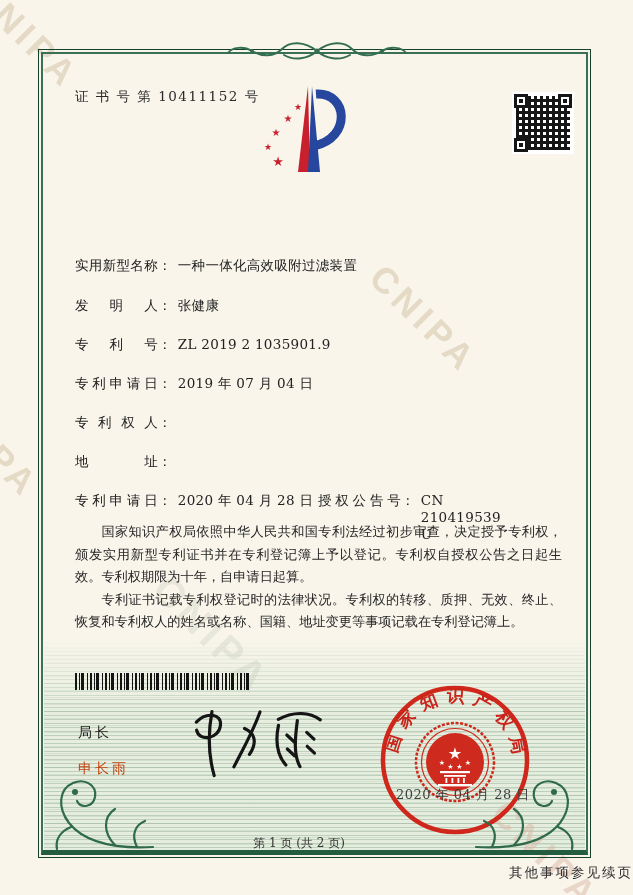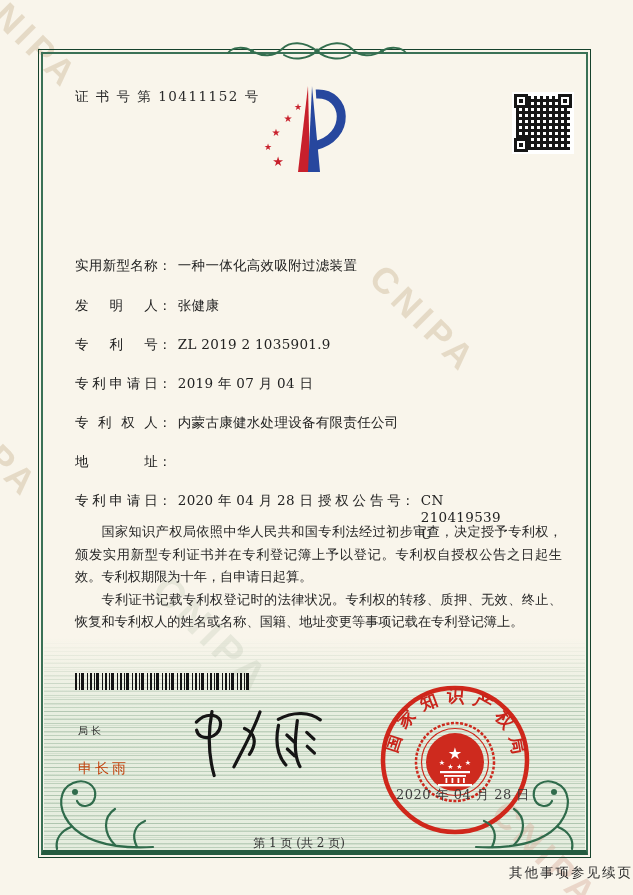--- a/index.html
+++ b/index.html
@@ -63,21 +63,21 @@
   
   .paras{position:absolute;left:75px;top:521px;width:487px;z-index:2;font-size:13.2px;
          line-height:22.5px;text-align:justify;color:#262626;}
   .paras p{margin:0;text-indent:2em;}
 
   
   .barcode{position:absolute;left:75px;top:673px;width:177px;height:17px;z-index:2;
     background:repeating-linear-gradient(90deg,#141414 0 2px,transparent 2px 4px,#141414 4px 5px,
                transparent 5px 6px,#141414 6px 9px,transparent 9px 12px,#141414 12px 13px,transparent 13px 15px);}
   .dir-title{position:absolute;left:78px;top:724px;z-index:2;font-family:Liberation Mono, monospace;
-             font-size:10px;letter-spacing:3px;color:#1c1c1c;}
+             font-size:14px;letter-spacing:3px;color:#1c1c1c;}
   .dir-name{position:absolute;left:78px;top:760px;z-index:2;font-family:"Liberation Sans",sans-serif;
             font-size:14px;letter-spacing:3px;color:#c2410c;}
   .sig{position:absolute;left:183px;top:698px;z-index:2;transform:rotate(-2deg);}
 
   .seal{position:absolute;left:377px;top:682px;z-index:2;}
   .seal-date{position:absolute;left:396px;top:786px;width:140px;z-index:3;font-size:13px;
              color:#3d3d3d;letter-spacing:0.5px;}
 
   .page-info{position:absolute;left:44px;top:835px;width:510px;z-index:2;text-align:center;
              font-size:12px;color:#333;}
@@ -168,21 +168,20 @@
     <span class="f-value">ZL 2019 2 1035901.9</span>
   </div>
   <div class="f-row r4">
     <span class="f-label">专利申请日</span>
       <span class="f-colon">：</span>
     <span class="f-value">2019 年 07 月 04 日</span>
   </div>
   <div class="f-row r5">
     <span class="f-label">专利权人</span>
       <span class="f-colon">：</span>
-    <span class="f-value">内蒙古康健水处理设备有限责任公司</span>
   </div>
   <div class="f-row r6 addr">
     <span class="f-label">地址</span>
       <span class="f-colon">：</span>
   </div>
   <div class="f-row r7">
     <span class="f-label">专利申请日</span>
       <span class="f-colon">：</span>
     <span class="f-value">2020 年 04 月 28 日</span>
     <span class="pair2">

